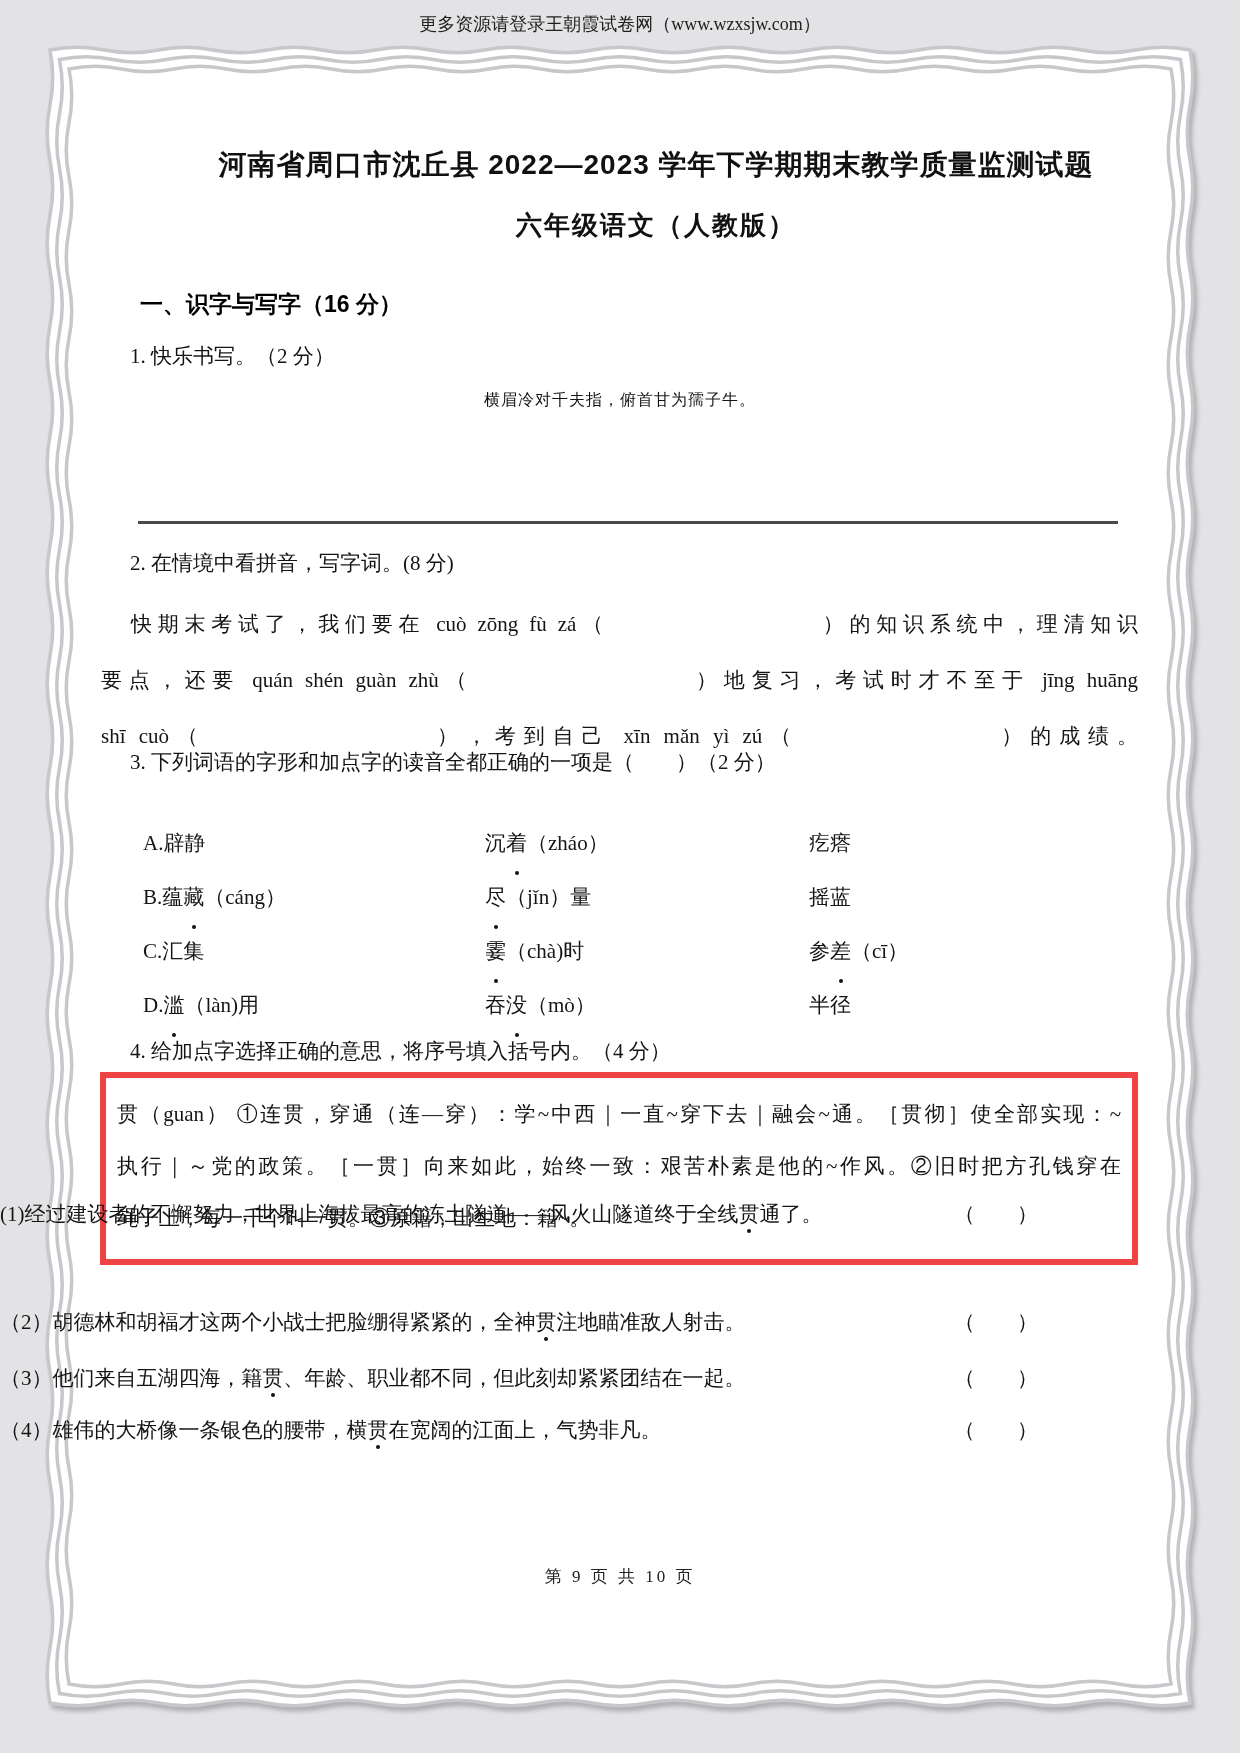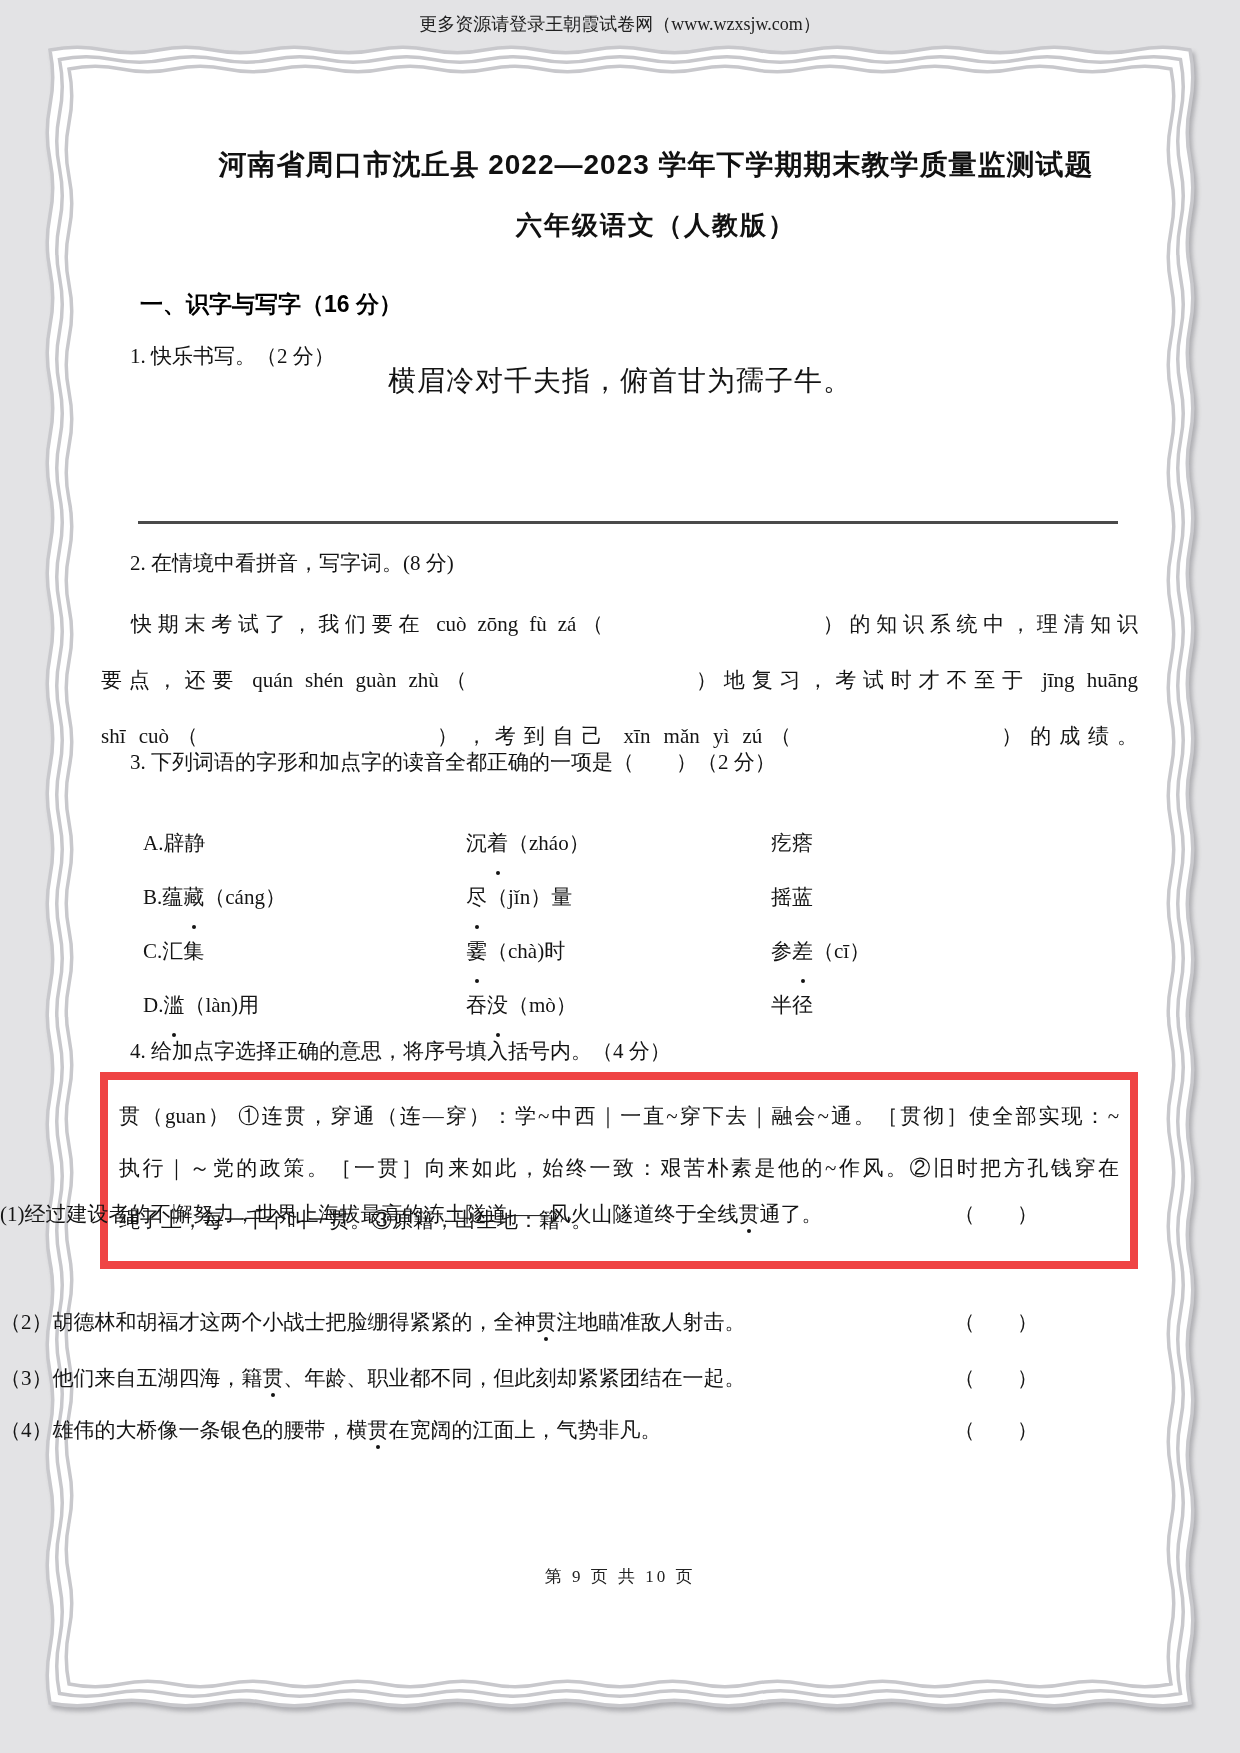--- a/index.html
+++ b/index.html
@@ -21,32 +21,32 @@
   .em-dot::after{
     content:"";position:absolute;left:50%;margin-left:-2px;bottom:-5px;
     width:4px;height:4px;border-radius:50%;background:#141414;
   }
   .site-note{top:12px;font-size:18px;color:#202020;}
   .title{top:146px;font-size:28px;letter-spacing:1px;}
   .subtitle{top:208px;font-size:26px;letter-spacing:2px;}
   .sec-heading{left:104px;top:289px;font-size:23px;color:#000;}
   .q-label{left:130px;color:#141414;}
   .q1-label{top:342px;}
-  .copy-line{top:367px;font-size:28px;letter-spacing:1px;}
+  .copy-line{top:386px;font-size:16px;letter-spacing:1px;}
   .writing-line{left:138px;top:492px;width:980px;height:29px;border-bottom:3px solid #4a4a4a;}
   .q2-label{top:549px;}
   .q2-para{left:101px;top:596px;width:1037px;line-height:56px;}
   .q2-para .indent{text-indent:30px;}
   .q3-label{top:748px;}
   .q3-grid{left:143px;top:816px;width:920px;}
-  .q3-row{display:grid;grid-template-columns:323px 305px 1fr;height:54px;line-height:54px;}
+  .q3-row{display:grid;grid-template-columns:323px 305px 1fr;height:54px;line-height:54px;gap:19px;}
   .q4-label{top:1037px;text-align:center;}
   .def-box{
     left:100px;top:1072px;width:1038px;box-sizing:border-box;
-    border:8px solid #ef4444;padding:10px 11px 15px 11px;line-height:52px;
+    border:6px solid #ef4444;padding:10px 11px 15px 11px;line-height:52px;
   }
   .sub-item{position:absolute;left:0;width:1038px;display:flex;justify-content:space-between;}
   .sub-1{top:1200px;}
   .sub-2{top:1308px;}
   .sub-3{top:1364px;}
   .sub-4{top:1416px;}
   .sub-item .paren{flex:none;padding-left:8px;}
   .footer{top:1565px;font-size:17px;letter-spacing:3px;color:#222;}
 </style>
 </head>

